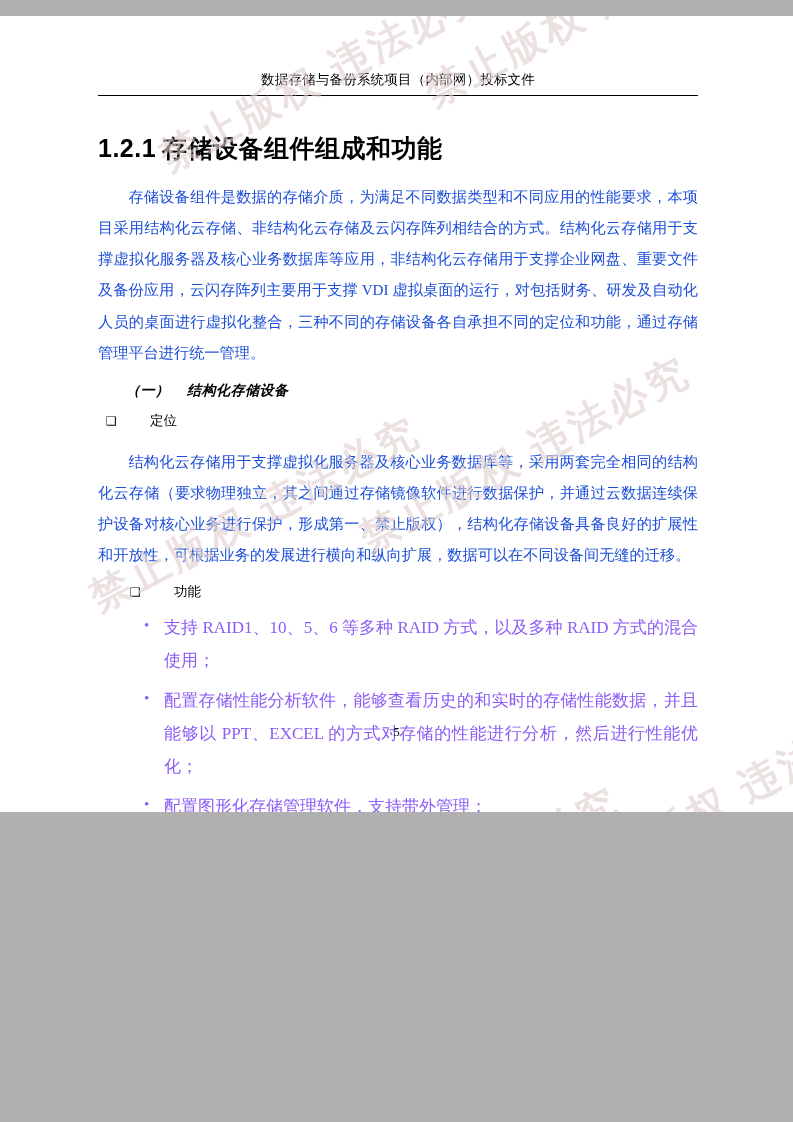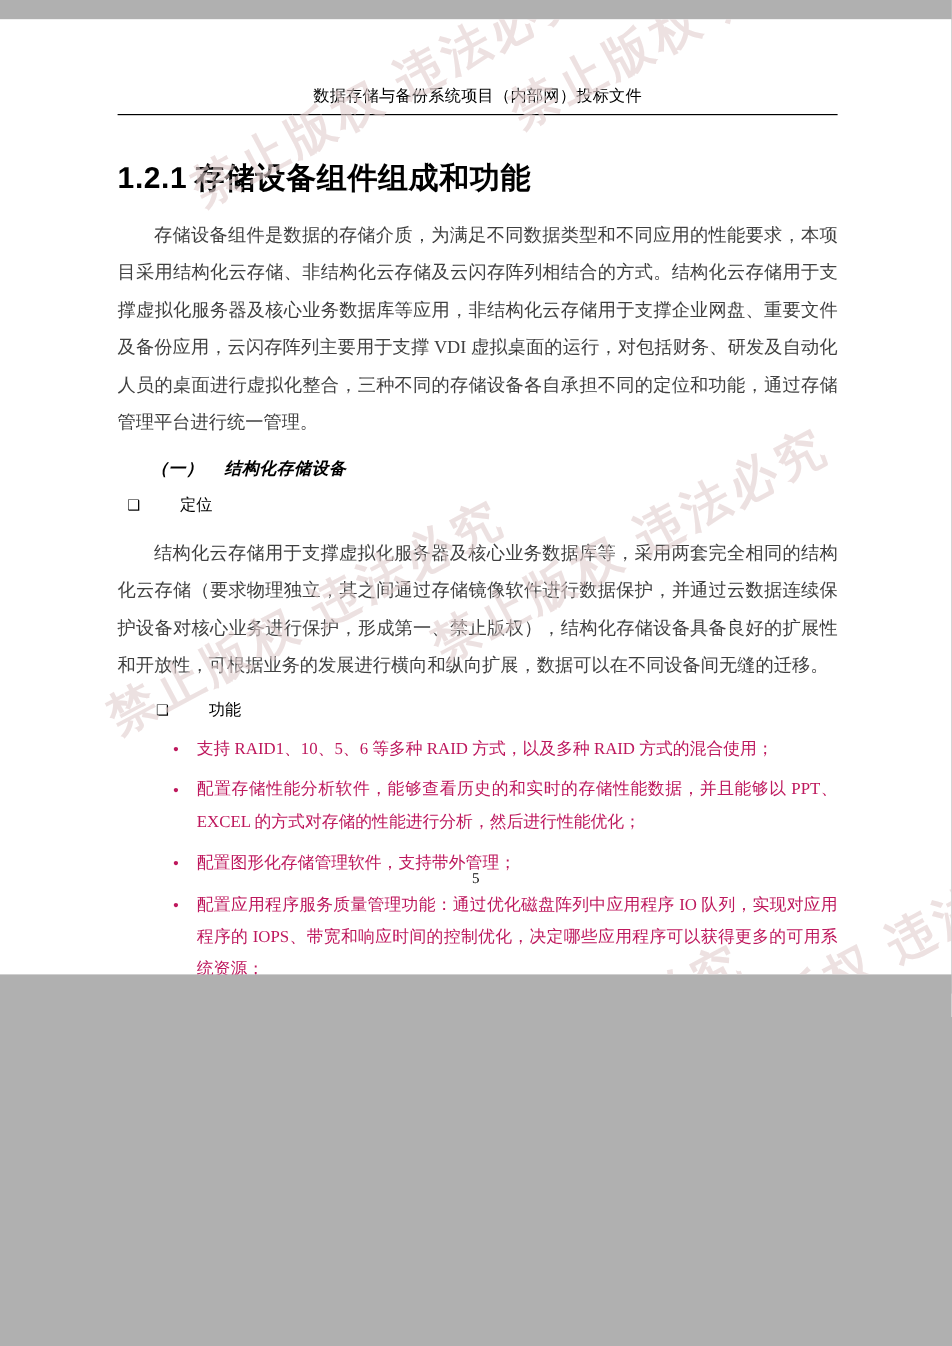--- a/index.html
+++ b/index.html
@@ -49,21 +49,21 @@
     display: inline-block;
     min-width: 64px;
   }
   p.body {
     font-size: 15.2px;
     line-height: 2.05;
     text-align: justify;
     text-justify: inter-ideograph;
     margin: 16px 0 0 0;
     text-indent: 2em;
-    color: #404040;
+    color: #1d4ed8;
   }
   p.sub-head {
     font-family: "Liberation Sans", "DejaVu Sans", sans-serif;
     font-size: 14px;
     font-weight: bold;
     font-style: italic;
     margin: 14px 0 0 0;
     text-indent: 2em;
     letter-spacing: 0.5px;
   }
@@ -85,26 +85,26 @@
   .bullet-sq .txt {
     margin-left: 24px;
   }
   ul.dots {
     list-style: none;
     margin: 10px 0 0 0;
     padding: 0 0 0 66px;
   }
   ul.dots > li {
     position: relative;
-    font-size: 14px;
+    font-size: 17px;
     line-height: 1.95;
     text-align: justify;
     text-justify: inter-ideograph;
     margin-bottom: 7px;
-    color: #be185d;
+    color: #8b5cf6;
   }
   ul.dots > li::before {
     content: "\2022";
     position: absolute;
     left: -20px;
     top: 0;
     font-size: 15px;
   }
   .page-num {
     position: absolute;

